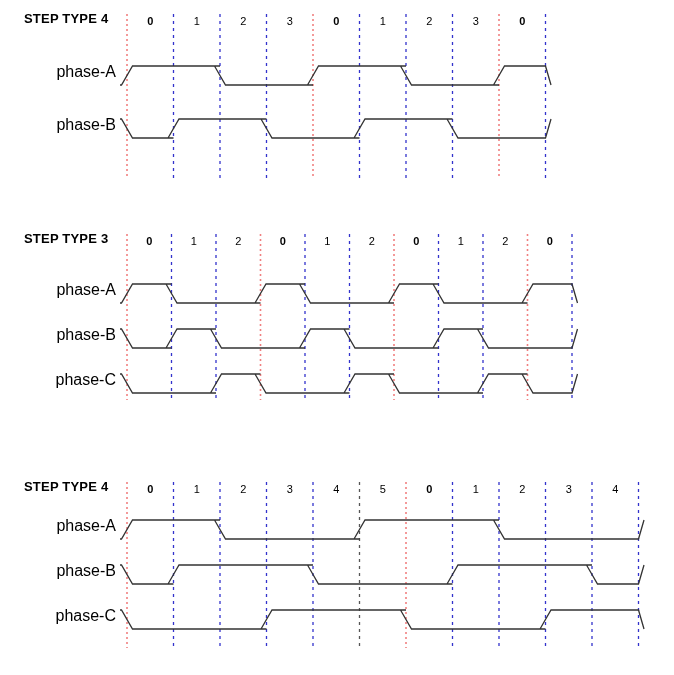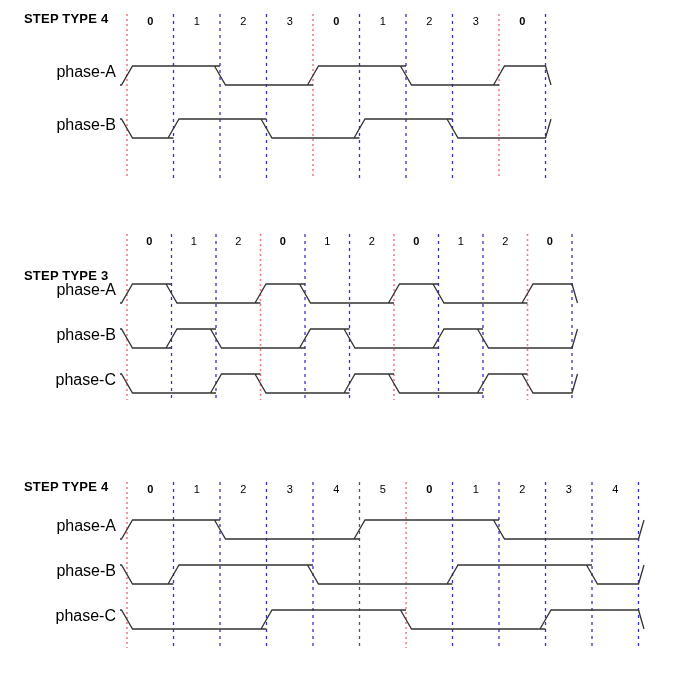--- a/index.html
+++ b/index.html
@@ -90,21 +90,21 @@
       <div class="step-num zero" style="left: 336.25px; top: 15px;">0</div>
       <div class="step-num" style="left: 382.75px; top: 15px;">1</div>
       <div class="step-num" style="left: 429.25px; top: 15px;">2</div>
       <div class="step-num" style="left: 475.75px; top: 15px;">3</div>
       <div class="step-num zero" style="left: 522.25px; top: 15px;">0</div>
       <div class="phase-label" style="left: 40px; width: 76px; top: 62.5px;">phase-A</div>
       <div class="phase-label" style="left: 40px; width: 76px; top: 115.5px;">phase-B</div>
     </div>
 
   <div class="section" id="section-1">
-    <div class="section-title" style="left: 24px; top: 6px; margin-top: 37px;">STEP TYPE 3</div>
+    <div class="section-title" style="left: 24px; top: 6px;">STEP TYPE 3</div>
     <svg class="wave-svg" width="674" height="195">
         <line x1="127" x2="127" y1="9" y2="175" stroke="#f08080" stroke-width="1.6" stroke-dasharray="2 3"></line>
         <line x1="171.5" x2="171.5" y1="9" y2="175" stroke="#3333cc" stroke-width="1.3" stroke-dasharray="3 4"></line>
         <line x1="216" x2="216" y1="9" y2="175" stroke="#3333cc" stroke-width="1.3" stroke-dasharray="3 4"></line>
         <line x1="260.5" x2="260.5" y1="9" y2="175" stroke="#f08080" stroke-width="1.6" stroke-dasharray="2 3"></line>
         <line x1="305" x2="305" y1="9" y2="175" stroke="#3333cc" stroke-width="1.3" stroke-dasharray="3 4"></line>
         <line x1="349.5" x2="349.5" y1="9" y2="175" stroke="#3333cc" stroke-width="1.3" stroke-dasharray="3 4"></line>
         <line x1="394" x2="394" y1="9" y2="175" stroke="#f08080" stroke-width="1.6" stroke-dasharray="2 3"></line>
         <line x1="438.5" x2="438.5" y1="9" y2="175" stroke="#3333cc" stroke-width="1.3" stroke-dasharray="3 4"></line>
         <line x1="483" x2="483" y1="9" y2="175" stroke="#3333cc" stroke-width="1.3" stroke-dasharray="3 4"></line>

